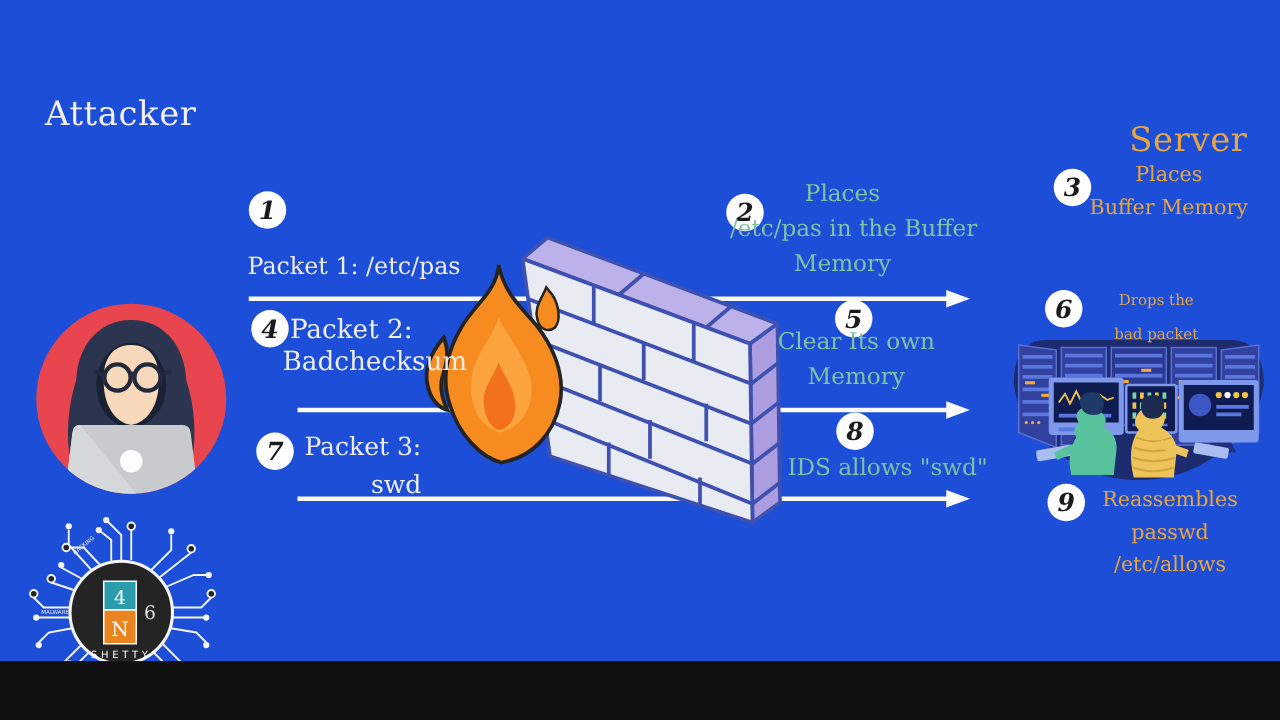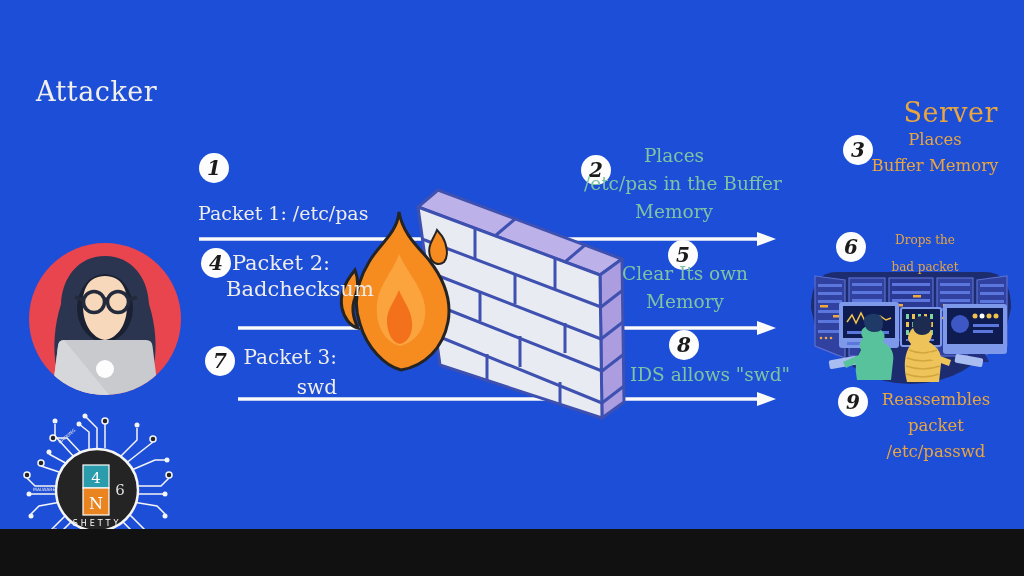--- a/index.html
+++ b/index.html
@@ -346,17 +346,17 @@
     <div>Buffer Memory</div>
   </div>
 
   <div class="abs lines orange-txt s6" style="left:855px;top:227px;width:140px;">
     <div>Drops the</div>
     <div>bad packet</div>
   </div>
 
   <div class="abs lines orange-txt" style="left:856px;top:387px;width:160px;">
     <div>Reassembles</div>
-    <div>packet</div>
-    <div>/etc/passwd</div>
+    <div>passwd</div>
+    <div>/etc/allows</div>
   </div>
 
 </div>
 
 </body></html>

